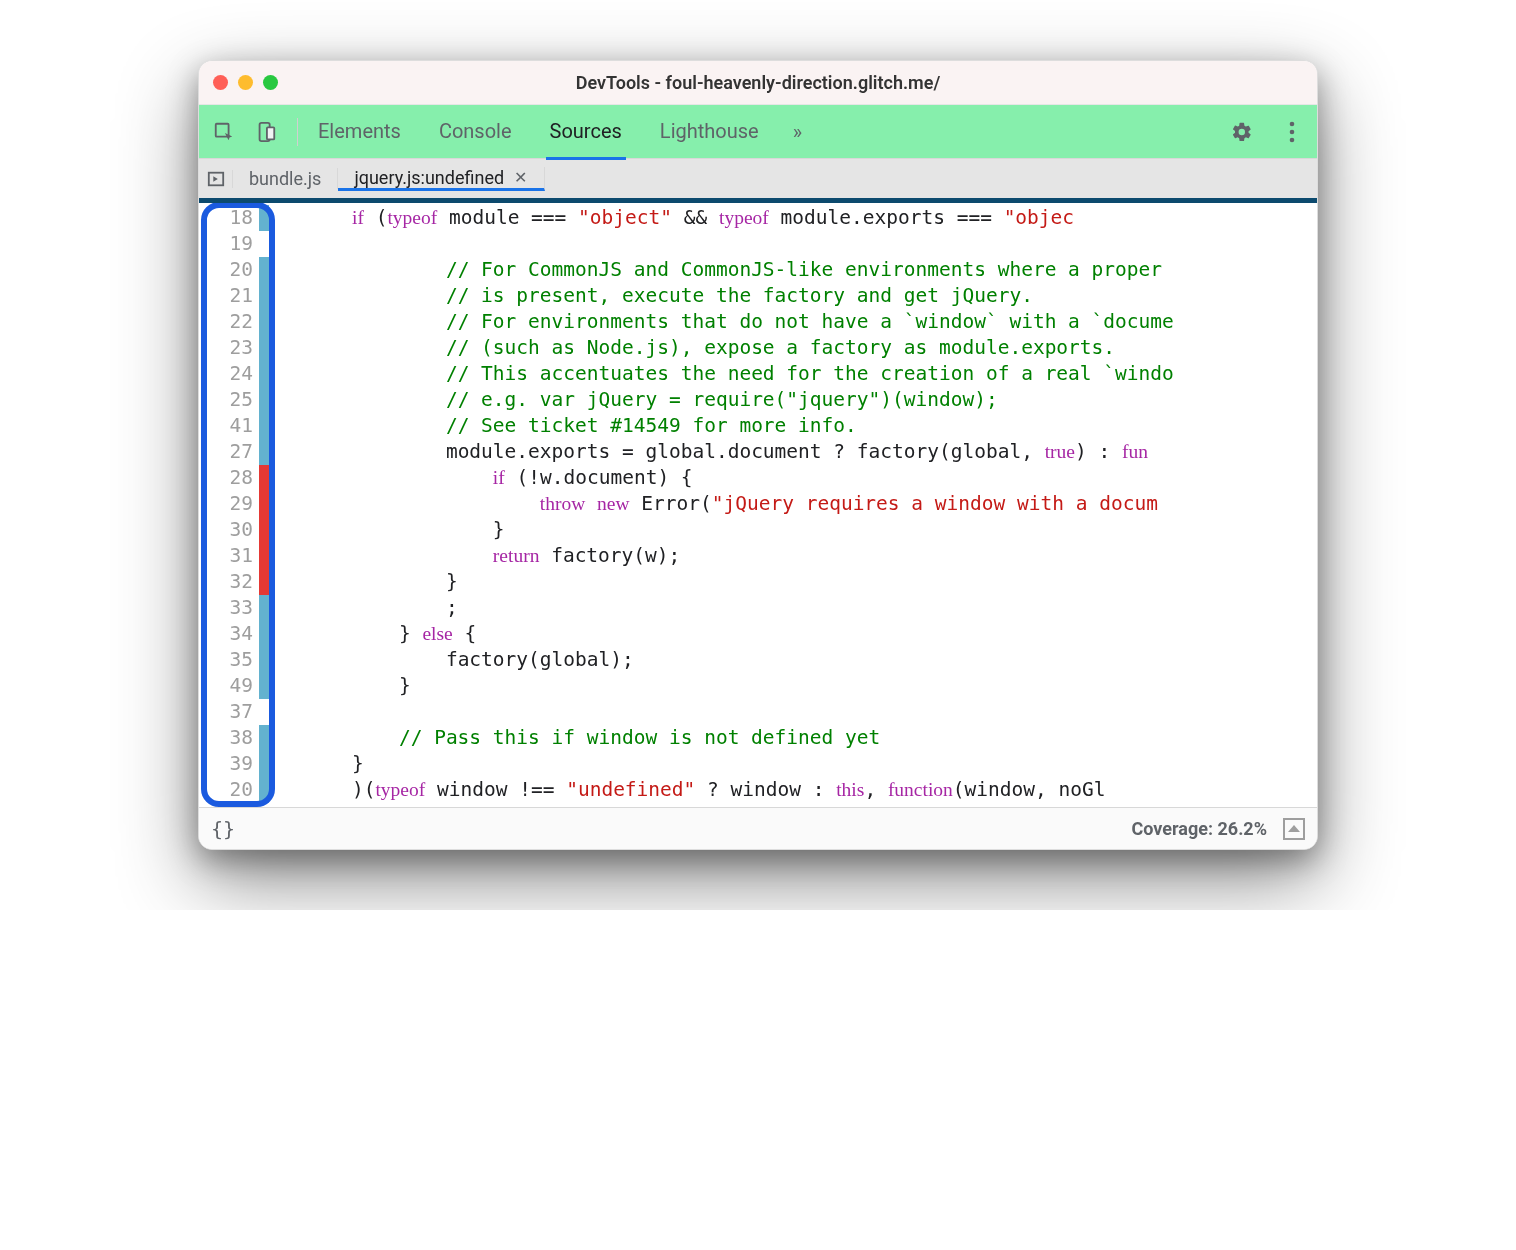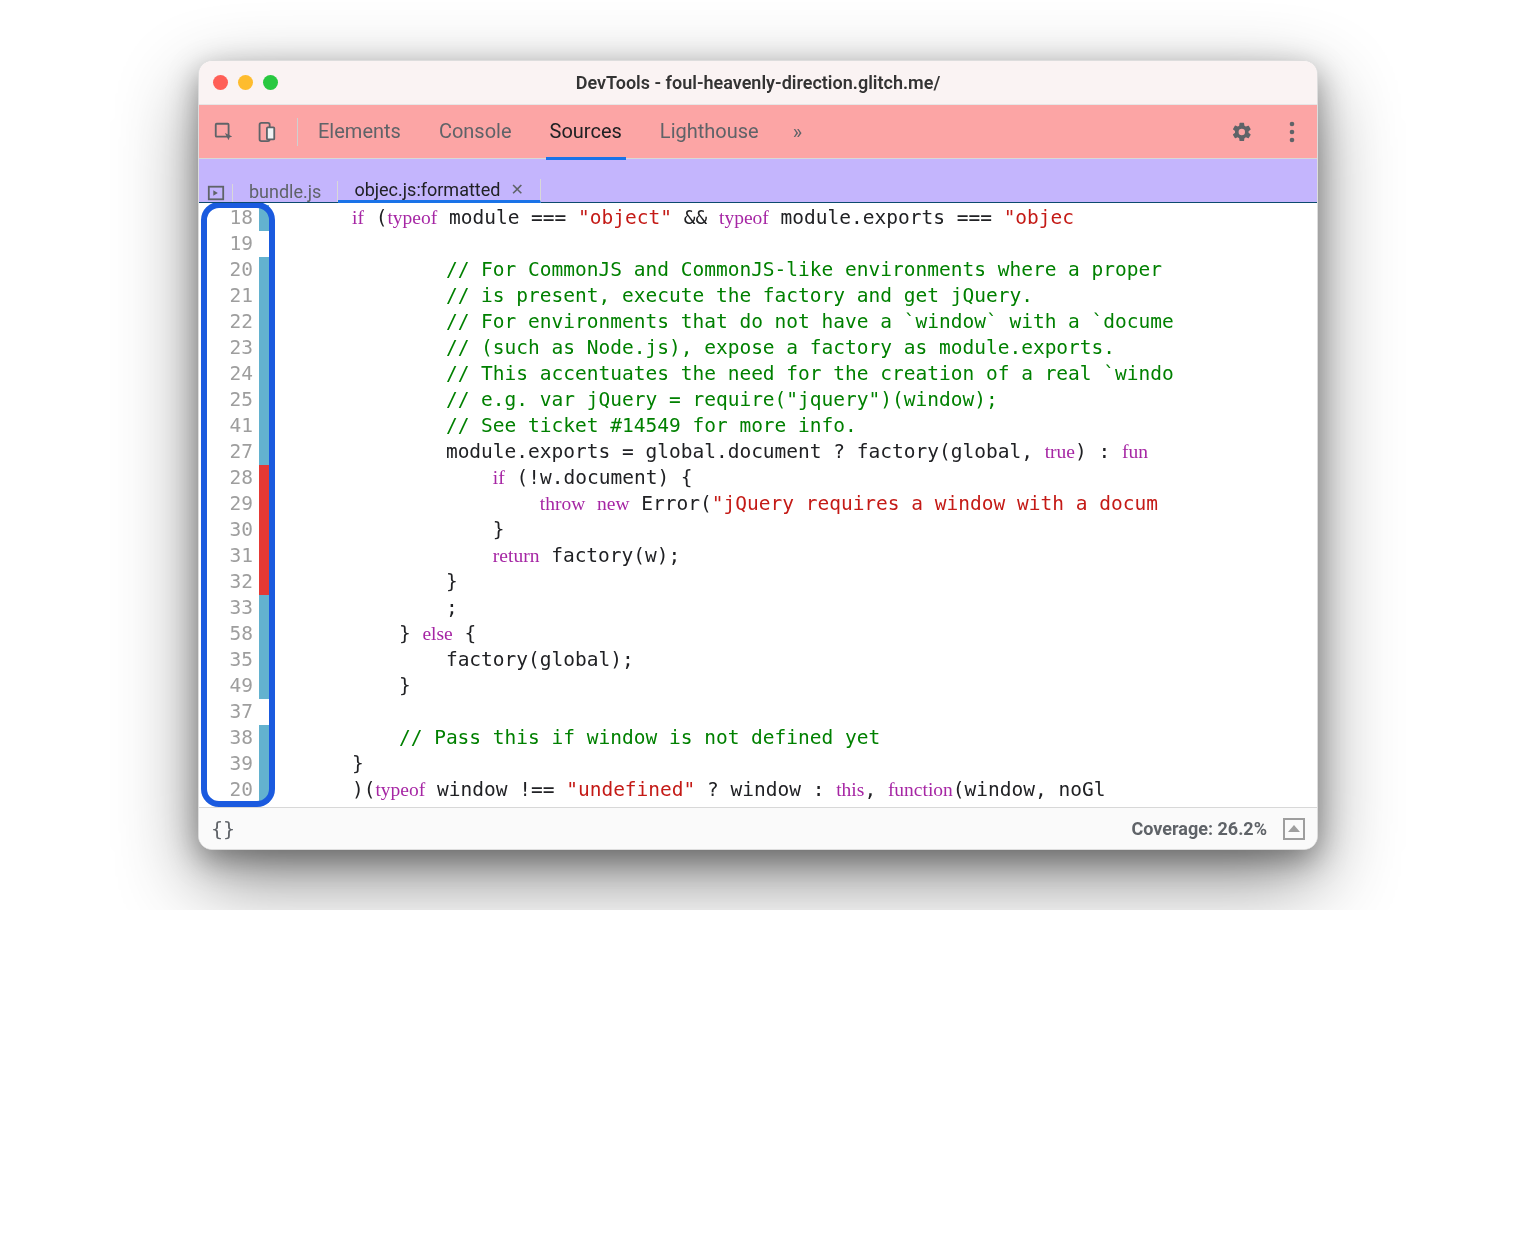--- a/index.html
+++ b/index.html
@@ -39,21 +39,21 @@
     left: 0; right: 0;
     text-align: center;
     font-size: 18px;
     font-weight: 600;
     color: #333;
     pointer-events: none;
   }
   
   .toolbar {
     height: 54px;
-    background: #fca5a5;
+    background: #86efac;
     display: flex;
     align-items: center;
     border-bottom: 1px solid #d8d8d8;
     padding: 0 10px;
     gap: 12px;
   }
   .toolbar .icon-btn {
     width: 30px; height: 30px;
     display: flex; align-items: center; justify-content: center;
     color: #5f6368; cursor: pointer;
@@ -67,24 +67,24 @@
     cursor: pointer;
     border-bottom: 3px solid transparent;
     margin-bottom: -1px;
   }
   .tab.active { color: #202124; border-bottom-color: #1a73e8; }
   .toolbar .right { margin-left: auto; display: flex; align-items: center; gap: 20px; color: #5f6368; }
   .more-chevron { font-size: 20px; color: #5f6368; cursor: pointer; }
   
   .filetabs {
     height: 44px;
-    background: #c4b5fd;
-    display: flex;
-    align-items: flex-end;
-    border-bottom: 1px solid #0c4a6e;
+    background: #e5e5e5;
+    display: flex;
+    align-items: center;
+    border-bottom: 5px solid #0c4a6e;
   }
   .panel-handle {
     width: 34px;
     display: flex; align-items: center; justify-content: center;
     border-right: 1px solid #d8d8d8;
     color: #5f6368;
   }
   .filetab {
     display: flex; align-items: center;
     padding: 0 16px;
@@ -235,21 +235,21 @@
     <div class="panel-handle">
       <svg width="18" height="18" viewBox="0 0 20 20" fill="none" stroke="#5f6368" stroke-width="2">
         <rect x="2" y="3" width="16" height="14"></rect>
         <path d="M7 7 l5 3 -5 3 z" fill="#5f6368" stroke="none"></path>
       </svg>
     </div>
     <div class="filetab">
       <span>bundle.js</span>
     </div>
     <div class="filetab active">
-      <span>objec.js:formatted</span>
+      <span>jquery.js:undefined</span>
       <span class="close">✕</span>
     </div>
   </div>
 
   <div class="editor">
     <div class="gutter" id="gutter">
       <div class="gutter-highlight"></div>
     <div class="line-row">
           <span class="lnum">18</span>
           <span class="cov blue"></span>
@@ -308,21 +308,21 @@
         </div>
         <div class="line-row">
           <span class="lnum">32</span>
           <span class="cov red"></span>
         </div>
         <div class="line-row">
           <span class="lnum">33</span>
           <span class="cov blue"></span>
         </div>
         <div class="line-row">
-          <span class="lnum">58</span>
+          <span class="lnum">34</span>
           <span class="cov blue"></span>
         </div>
         <div class="line-row">
           <span class="lnum">35</span>
           <span class="cov blue"></span>
         </div>
         <div class="line-row">
           <span class="lnum">49</span>
           <span class="cov blue"></span>
         </div>

